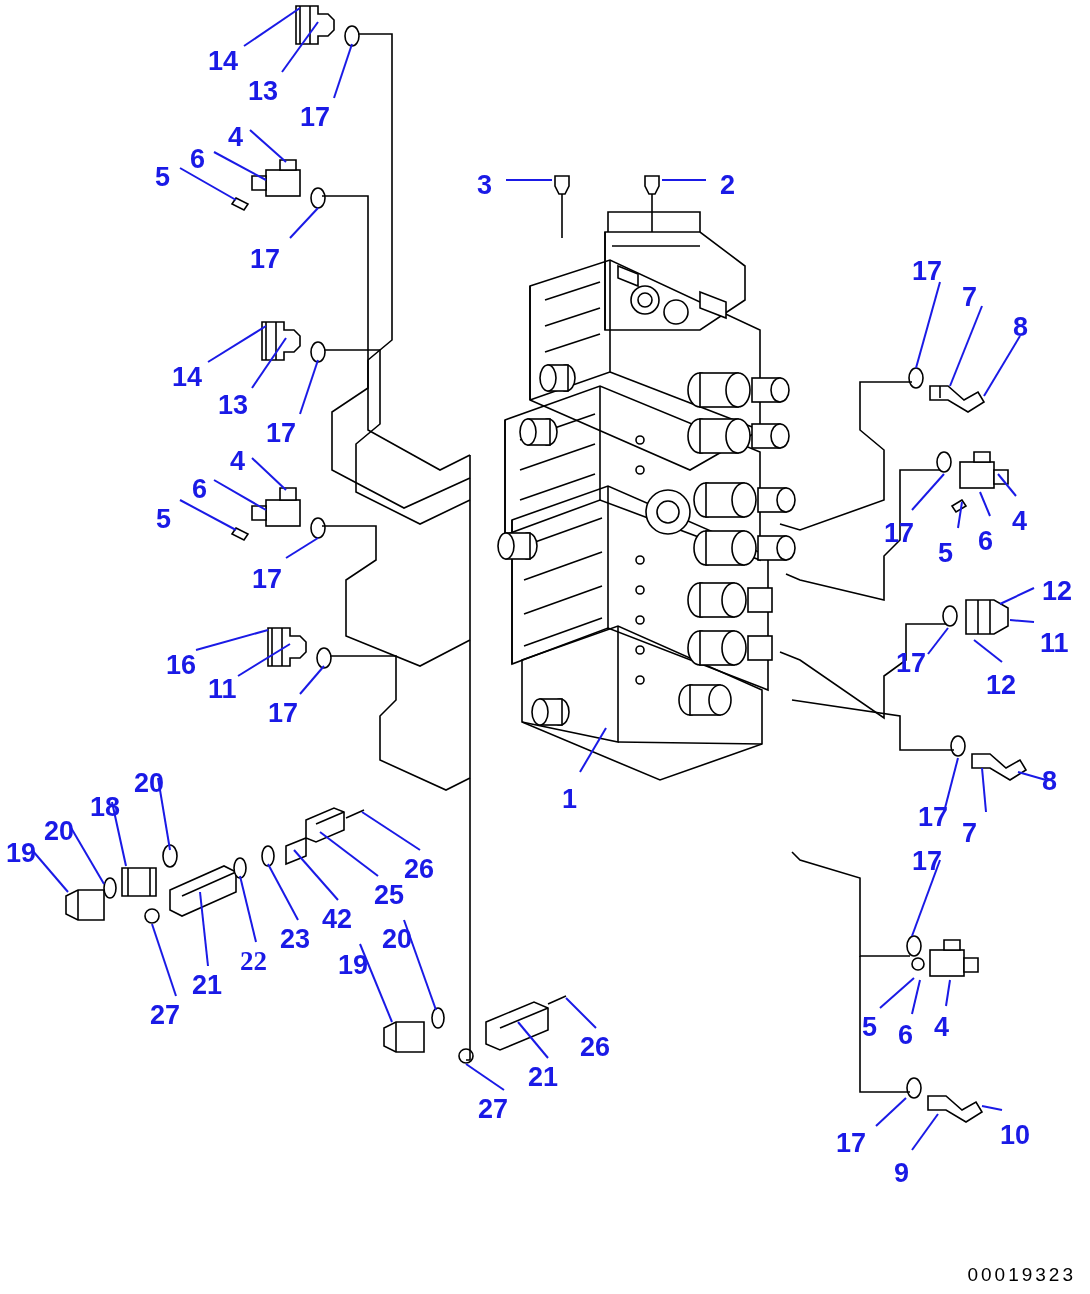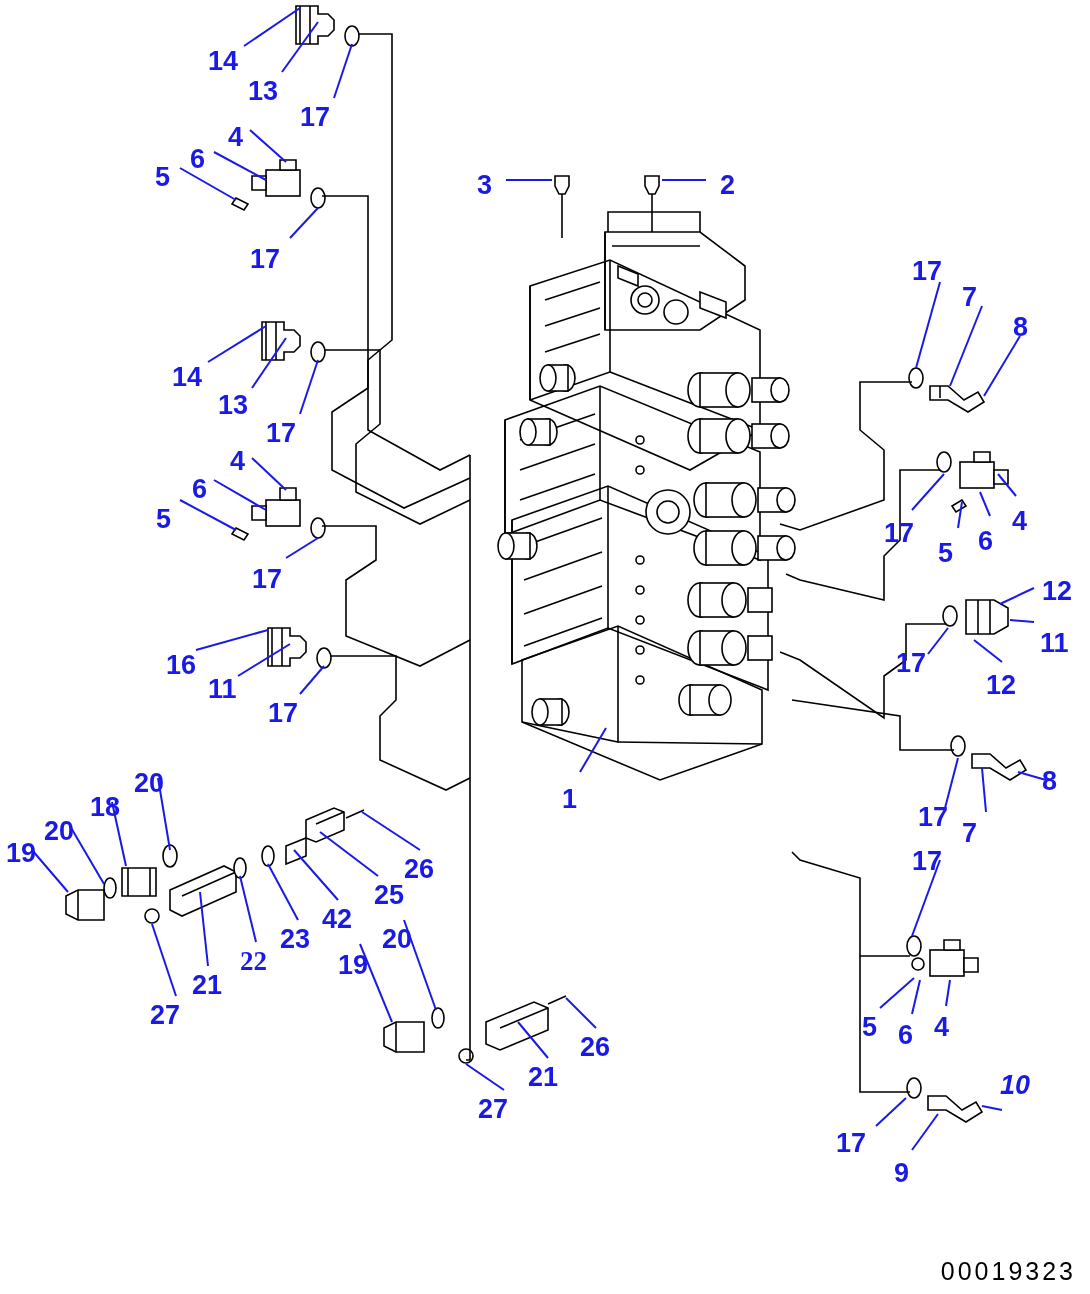--- a/index.html
+++ b/index.html
@@ -1,21 +1,21 @@
 <!DOCTYPE html>
 <html><head>
 <meta charset="utf-8">
 <style>
   html,body{margin:0;padding:0;background:#ffffff;}
   body{width:1090px;height:1294px;position:relative;overflow:hidden;
        font-family:"Liberation Sans", sans-serif;}
   #sheet{position:absolute;left:0;top:0;width:1090px;height:1294px;}
   .callout{position:absolute;color:#1a1ae6;font-weight:bold;font-size:27px;
            line-height:27px;white-space:nowrap;font-family:"Liberation Sans", sans-serif;}
-  #partno{position:absolute;right:14px;bottom:8px;color:#000;font-size:25px;
+  #partno{position:absolute;right:14px;bottom:8px;color:#000;font-size:19px;
           letter-spacing:3px;font-family:"Liberation Sans", sans-serif;}
   svg{display:block;}
   .ln{stroke:#1a1ae6;stroke-width:2;fill:none;}
   .bk{stroke:#000;stroke-width:1.6;fill:none;}
   .bkf{stroke:#000;stroke-width:1.6;fill:#ffffff;}
 </style>
 </head>
 <body>
 
 <div id="sheet">
@@ -385,17 +385,17 @@
 <div class="callout" style="left:478px;top:1096px;">27</div>
 <div class="callout" style="left:918px;top:804px;">17</div>
 <div class="callout" style="left:962px;top:820px;">7</div>
 <div class="callout" style="left:1042px;top:768px;">8</div>
 <div class="callout" style="left:912px;top:848px;">17</div>
 <div class="callout" style="left:862px;top:1014px;">5</div>
 <div class="callout" style="left:898px;top:1022px;">6</div>
 <div class="callout" style="left:934px;top:1014px;">4</div>
 <div class="callout" style="left:836px;top:1130px;">17</div>
 <div class="callout" style="left:894px;top:1160px;">9</div>
-<div class="callout" style="left:1000px;top:1072px;font-style:italic;">10</div>
+<div class="callout" style="left:1000px;top:1122px;">10</div>
 
 <div id="partno">00019323</div>
 
 </div>
 
 </body></html>

